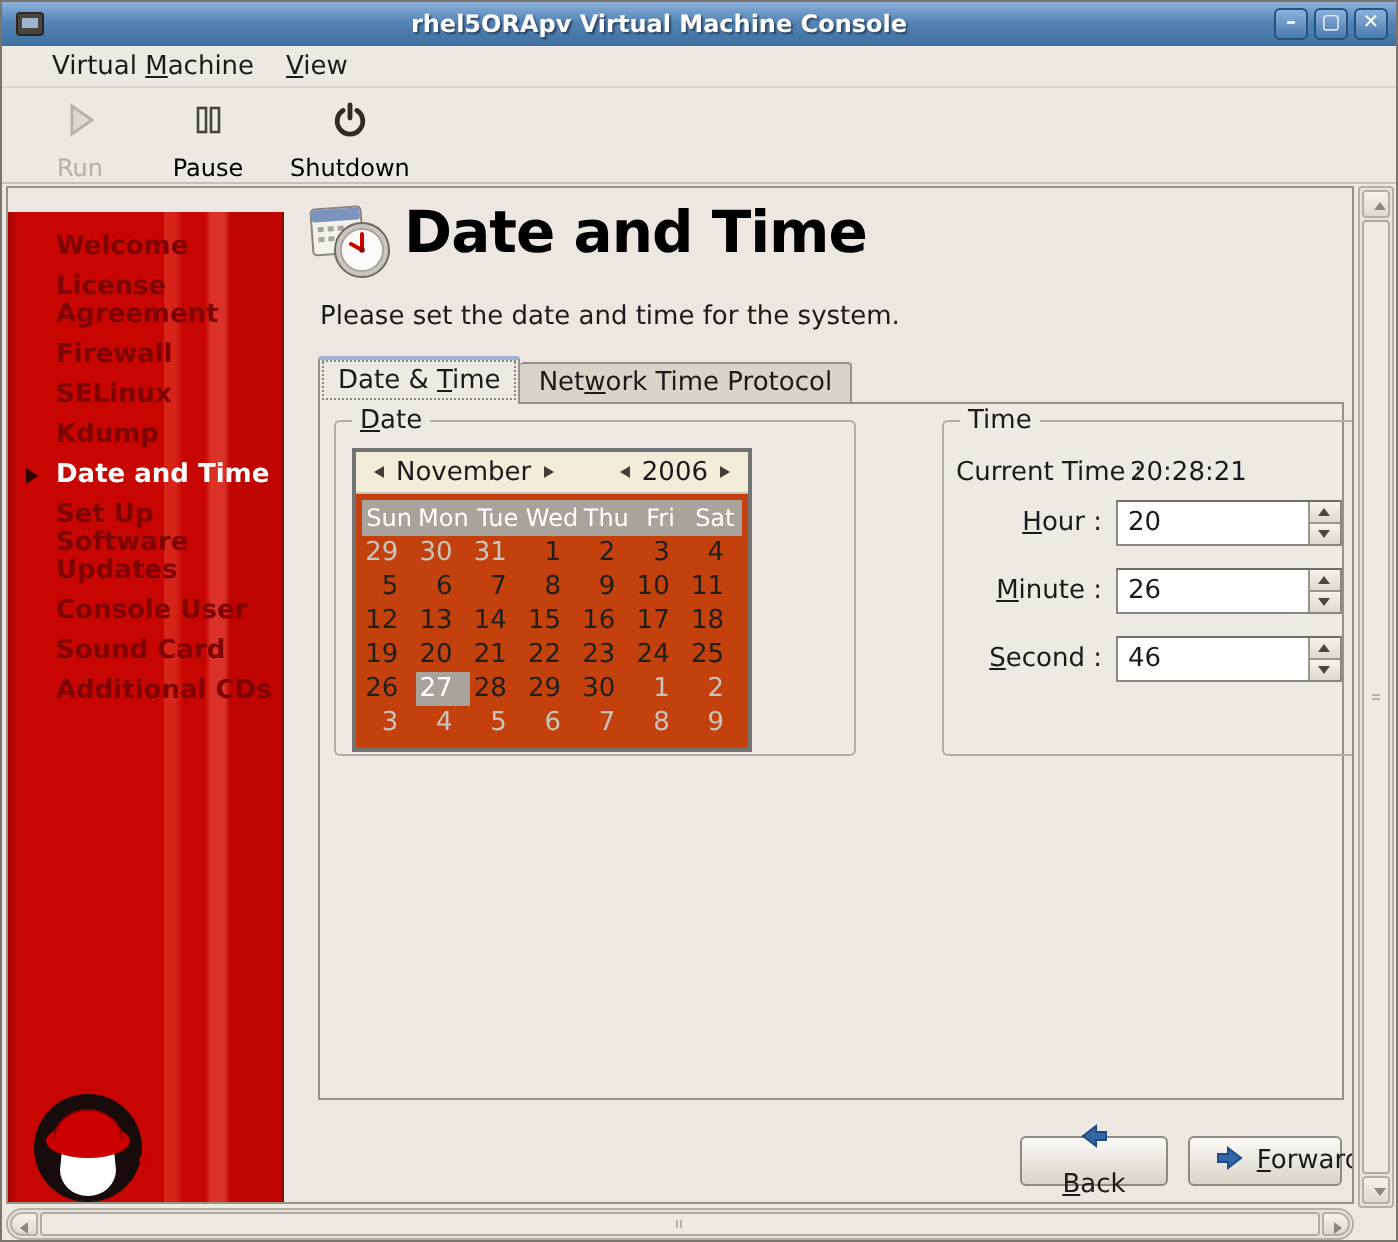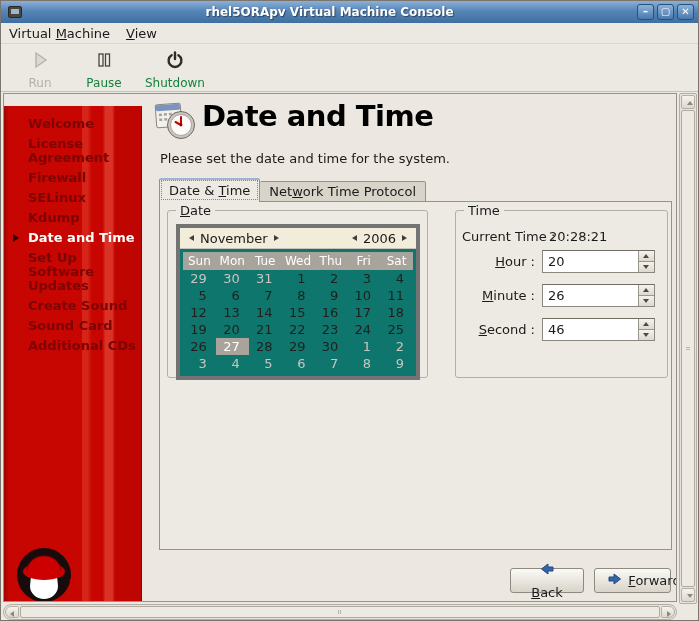--- a/index.html
+++ b/index.html
@@ -21,30 +21,30 @@
   .tb-icon::after { content:""; position:absolute; left:2px; top:2px; right:2px; bottom:3px; background:#9fb6cf; }
   .tb-title { flex:1; text-align:center; color:#fff; font-weight:bold; font-size:12px;
     text-shadow:1px 1px 1px rgba(0,0,0,.45); }
   .tb-btns { display:flex; gap:3px; flex:none; }
   .tb-btn { width:17px; height:16px; border:1px solid #24527d; border-radius:3px;
     background:linear-gradient(180deg,#8db1da,#4a7aad); color:#fff; font-size:10px;
     line-height:13px; text-align:center; font-weight:bold; cursor:default; }
 
   
   .menubar { position:absolute; left:0; top:22px; width:100%; height:21px;
-    background:#ece9e2; display:flex; align-items:center; padding-left:0;
+    background:#ece9e2; display:flex; align-items:center; padding-left:17px;
     border-bottom:1px solid #dbd7cf; }
   .menu-item { padding:2px 8px; font-size:13px; }
 
   
   .toolbar { position:absolute; left:0; top:43px; width:100%; height:48px;
     background:#ece9e2; display:flex; align-items:flex-start; gap:18px;
     padding:5px 0 0 16px; border-bottom:1px solid #c6c2ba; }
   .tool { min-width:46px; display:flex; flex-direction:column; align-items:center; gap:2px; }
-  .tool-label { font-size:12px; color:#15803d; }
+  .tool-label { font-size:12px; color:#000000; }
   .tool.disabled .tool-label { color:#b4b0a8; }
 
   
   .viewport { position:absolute; left:2px; top:92px; width:674px; height:509px;
     border:1px solid #96928a; background:#ece8e1; overflow:hidden; }
 
   
   .sidebar { position:absolute; left:0; top:12px; width:138px; height:100%;
     border-right:1px solid #860a05;
     background:
@@ -76,24 +76,24 @@
     border-top:2px solid #9db4d6; outline:1px dotted #8a8680; outline-offset:-3px; padding-top:3px; }
   .tab.inactive { border-left:none; }
 
   
   .notebook { position:absolute; left:17px; top:107px; width:513px; height:349px;
     border:1px solid #96928a; background:#edeae3; z-index:1; }
 
   .frame { position:absolute; border:1px solid #b3afa6; border-radius:3px; }
   .frame-legend { position:absolute; top:-8px; left:8px; background:#edeae3; padding:0 4px; font-size:13px; }
   .frame-date { left:7px; top:8px; width:261px; height:168px; }
-  .frame-time { left:295px; top:8px; width:213px; height:168px; }
-
-  
-  .calendar { position:absolute; left:8px; top:13px; width:244px; border:4px solid #737373; background:#0f766e; }
+  .frame-time { left:311px; top:8px; width:213px; height:168px; }
+
+  
+  .calendar { position:absolute; left:8px; top:13px; width:200px; border:2px solid #737373; background:#c2410c; }
   .cal-header { height:21px; background:#f2ecdb; border-bottom:1px solid #c9c4b8;
     display:flex; align-items:center; padding:0 7px; font-size:13px; }
   .cal-nav { width:10px; height:10px; position:relative; flex:none; }
   .cal-nav.prev::after { content:""; position:absolute; left:2px; top:2px;
     border-right:5px solid #413e39; border-top:3.5px solid transparent; border-bottom:3.5px solid transparent; }
   .cal-nav.next::after { content:""; position:absolute; left:3px; top:2px;
     border-left:5px solid #413e39; border-top:3.5px solid transparent; border-bottom:3.5px solid transparent; }
   .cal-month { margin:0 3px; }
   .cal-spacer { flex:1; }
   .cal-year { margin:0 3px; }
@@ -226,21 +226,21 @@
         <div class="nav-item active">
           <span class="nav-arrow"></span>
           <span class="nav-label">Date and Time</span>
         </div>
         <div class="nav-item">
           <span class="nav-arrow"></span>
           <span class="nav-label">Set Up Software Updates</span>
         </div>
         <div class="nav-item">
           <span class="nav-arrow"></span>
-          <span class="nav-label">Create Sound</span>
+          <span class="nav-label">Console User</span>
         </div>
         <div class="nav-item">
           <span class="nav-arrow"></span>
           <span class="nav-label">Sound Card</span>
         </div>
         <div class="nav-item">
           <span class="nav-arrow"></span>
           <span class="nav-label">Additional CDs</span>
         </div>
       </div>

